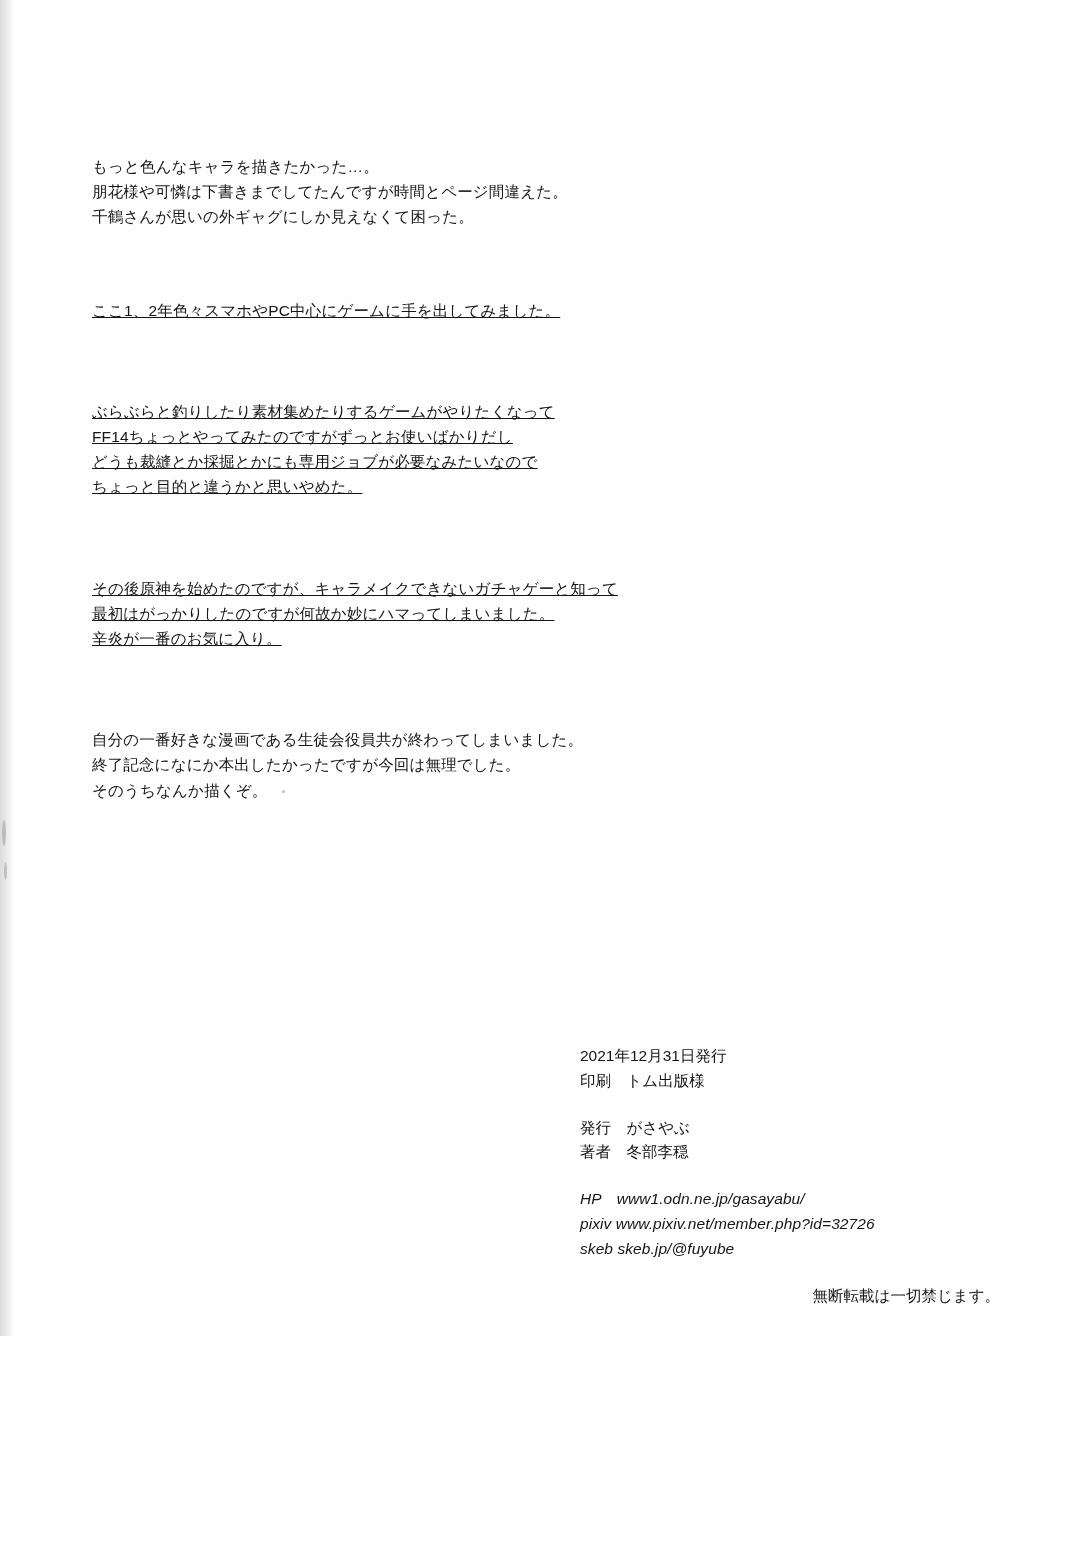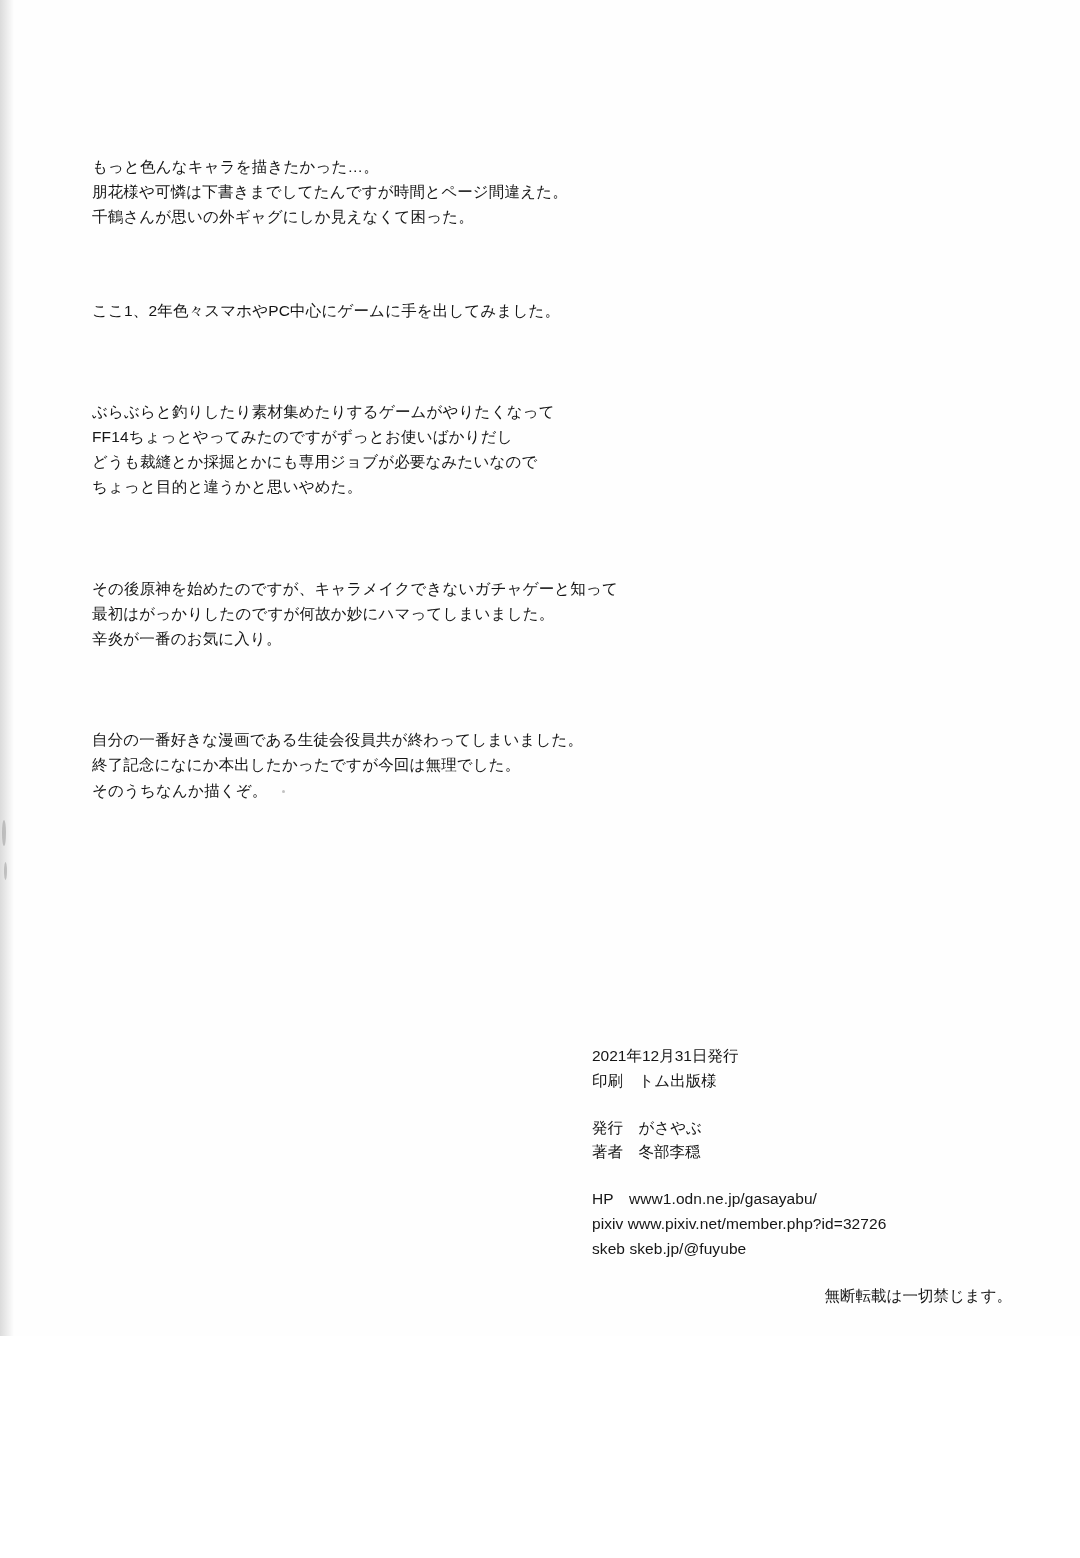--- a/index.html
+++ b/index.html
@@ -44,39 +44,40 @@
     line-height: 1.62;
     letter-spacing: 0.01em;
     white-space: pre-wrap;
   }
   .afterword .para {
     margin: 0 0 18px 0;
     white-space: pre-wrap;
   }
   .afterword .para.gap-lg {
     margin-bottom: 26px;
+    text-decoration: underline;
   }
 
   .colophon {
     position: absolute;
     left: 580px;
     top: 1044px;
     width: 420px;
     color: #151515;
     font-size: 15.5px;
     line-height: 1.6;
-    margin-left: 12px;
   }
   .colophon .block {
     margin: 0 0 22px 0;
     white-space: pre-wrap;
   }
   .colophon .block.links {
     font-family: "Liberation Sans", sans-serif;
     letter-spacing: 0.005em;
+    font-style: italic;
   }
   .colophon .block:last-child {
     margin-bottom: 0;
     text-align: right;
   }
 
   .page-number {
     position: absolute;
     right: 100px;
     top: 1468px;

